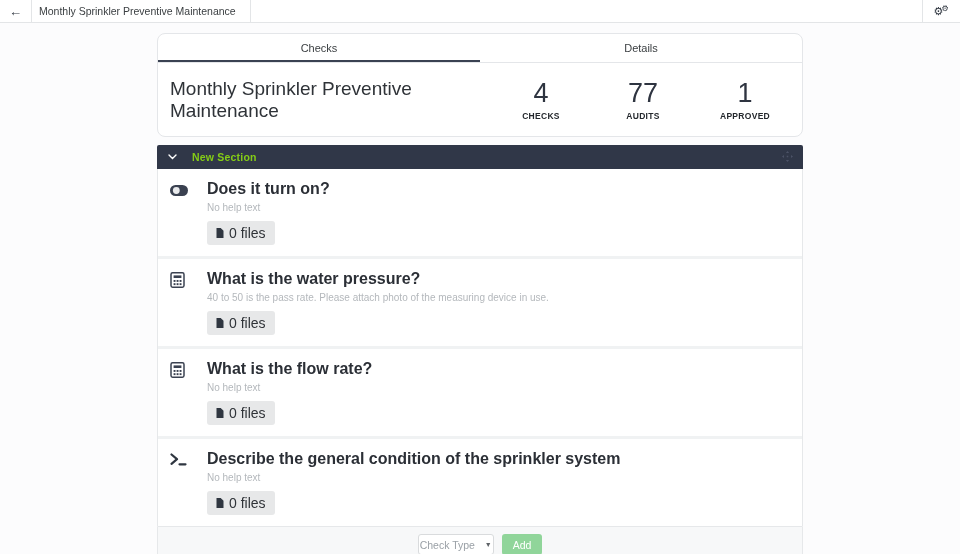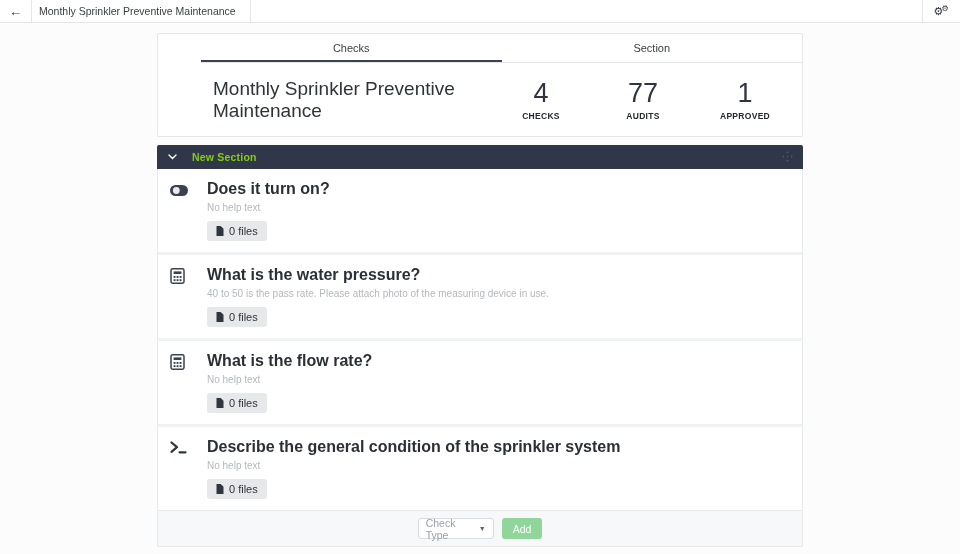--- a/index.html
+++ b/index.html
@@ -31,21 +31,21 @@
     width: 38px; border-left: 1px solid #e3e5e7;
     display: flex; align-items: center; justify-content: center;
     cursor: pointer; position: relative;
   }
   .gears { position: relative; width: 16px; height: 14px; color:#2f3640; }
   .gear-big { position:absolute; left:0; top:0px; font-size:11px; line-height:14px; }
   .gear-small { position:absolute; left:8px; top:-2px; font-size:8px; line-height:14px; }
   
   .content { width: 646px; margin: 10px auto 0; }
   .card {
-    background: #fff; border: 1px solid #e4e6e9; border-radius: 2px; padding-left: 43px;
+    background: #fff; border: 1px solid #e4e6e9; border-radius: 8px;
   }
   .tabs { display: flex; height: 29px; border-bottom: 1px solid #e4e6e9; }
   .tab {
     flex: 1; display: flex; align-items: center; justify-content: center;
     font-size: 11px; color: #3c4043; cursor: pointer;
   }
   .tab.active { box-shadow: inset 0 -2px 0 #3a4252; }
   .title-row { display: flex; align-items: center; padding: 15px 0 14px 12px; }
   .page-title { font-size: 19px; font-weight: 500; color: #2f3338; }
   .stats { margin-left: auto; display: flex; gap: 40px; padding-right: 26px; }
@@ -64,32 +64,32 @@
   .checks { background: #fff; border-left: 1px solid #e6e8ea; border-right: 1px solid #e6e8ea; }
   .check-row { display: flex; padding: 11px 12px 11px; border-bottom: 3px solid #f0f2f3; background:#fff; }
   .check-row:last-child { border-bottom: 0; }
   .check-icon { width: 31px; padding-top: 2px; flex-shrink: 0; color:#3a4150; }
   .check-body { flex: 1; padding-left: 6px; }
   .check-title { font-size: 16px; font-weight: 700; color: #2b2f36; }
   .check-help { font-size: 10px; color: #b4b8bc; margin-top: 4px; }
   .files-btn {
     margin-top: 8px; display: inline-flex; align-items: center; gap: 5px;
     background: #e7e8e9; border: none; border-radius: 3px;
-    padding: 4px 9px; font-size: 11px; color: #2f3338;
+    padding: 4px 9px; font-size: 14px; color: #2f3338;
     font-family: "Liberation Sans", sans-serif; cursor: pointer;
   }
   .add-row {
     background: #f7f8f9; border: 1px solid #e6e8ea;
     display: flex; align-items: center; justify-content: center; gap: 8px;
     height: 37px; border-radius: 0 0 2px 2px;
   }
   .check-type-select {
     width: 76px; height: 21px; background: #fff;
     border: 1px solid #d9dbdd; border-radius: 3px;
-    display: flex; align-items: center; padding: 0 7px;
+    display: flex; align-items: center; padding: 0 1px;
     font-size: 10.5px; color: #9aa0a6; cursor: pointer;
   }
   .select-caret { margin-left: auto; font-size: 7px; color: #5f6368; }
   .add-btn {
     height: 21px; padding: 0 11px; background: #90d59a; color: #fff;
     border: none; border-radius: 3px; font-size: 10.5px;
     font-family: "Liberation Sans", sans-serif; cursor: default;
   }
   .add-section-btn {
     display: block; margin: 9px auto 1px;
@@ -118,21 +118,21 @@
 </header>
 
 <main class="content">
 
   <section class="card">
     <div class="tabs">
       <div class="tab active">
         <span>Checks</span>
       </div>
       <div class="tab">
-        <span>Section</span>
+        <span>Details</span>
       </div>
     </div>
     <div class="title-row">
       <h1 class="page-title">Monthly Sprinkler Preventive Maintenance</h1>
       <div class="stats">
         <div class="stat">
           <div class="stat-value">4</div>
           <div class="stat-label">CHECKS</div>
         </div>
         <div class="stat">

